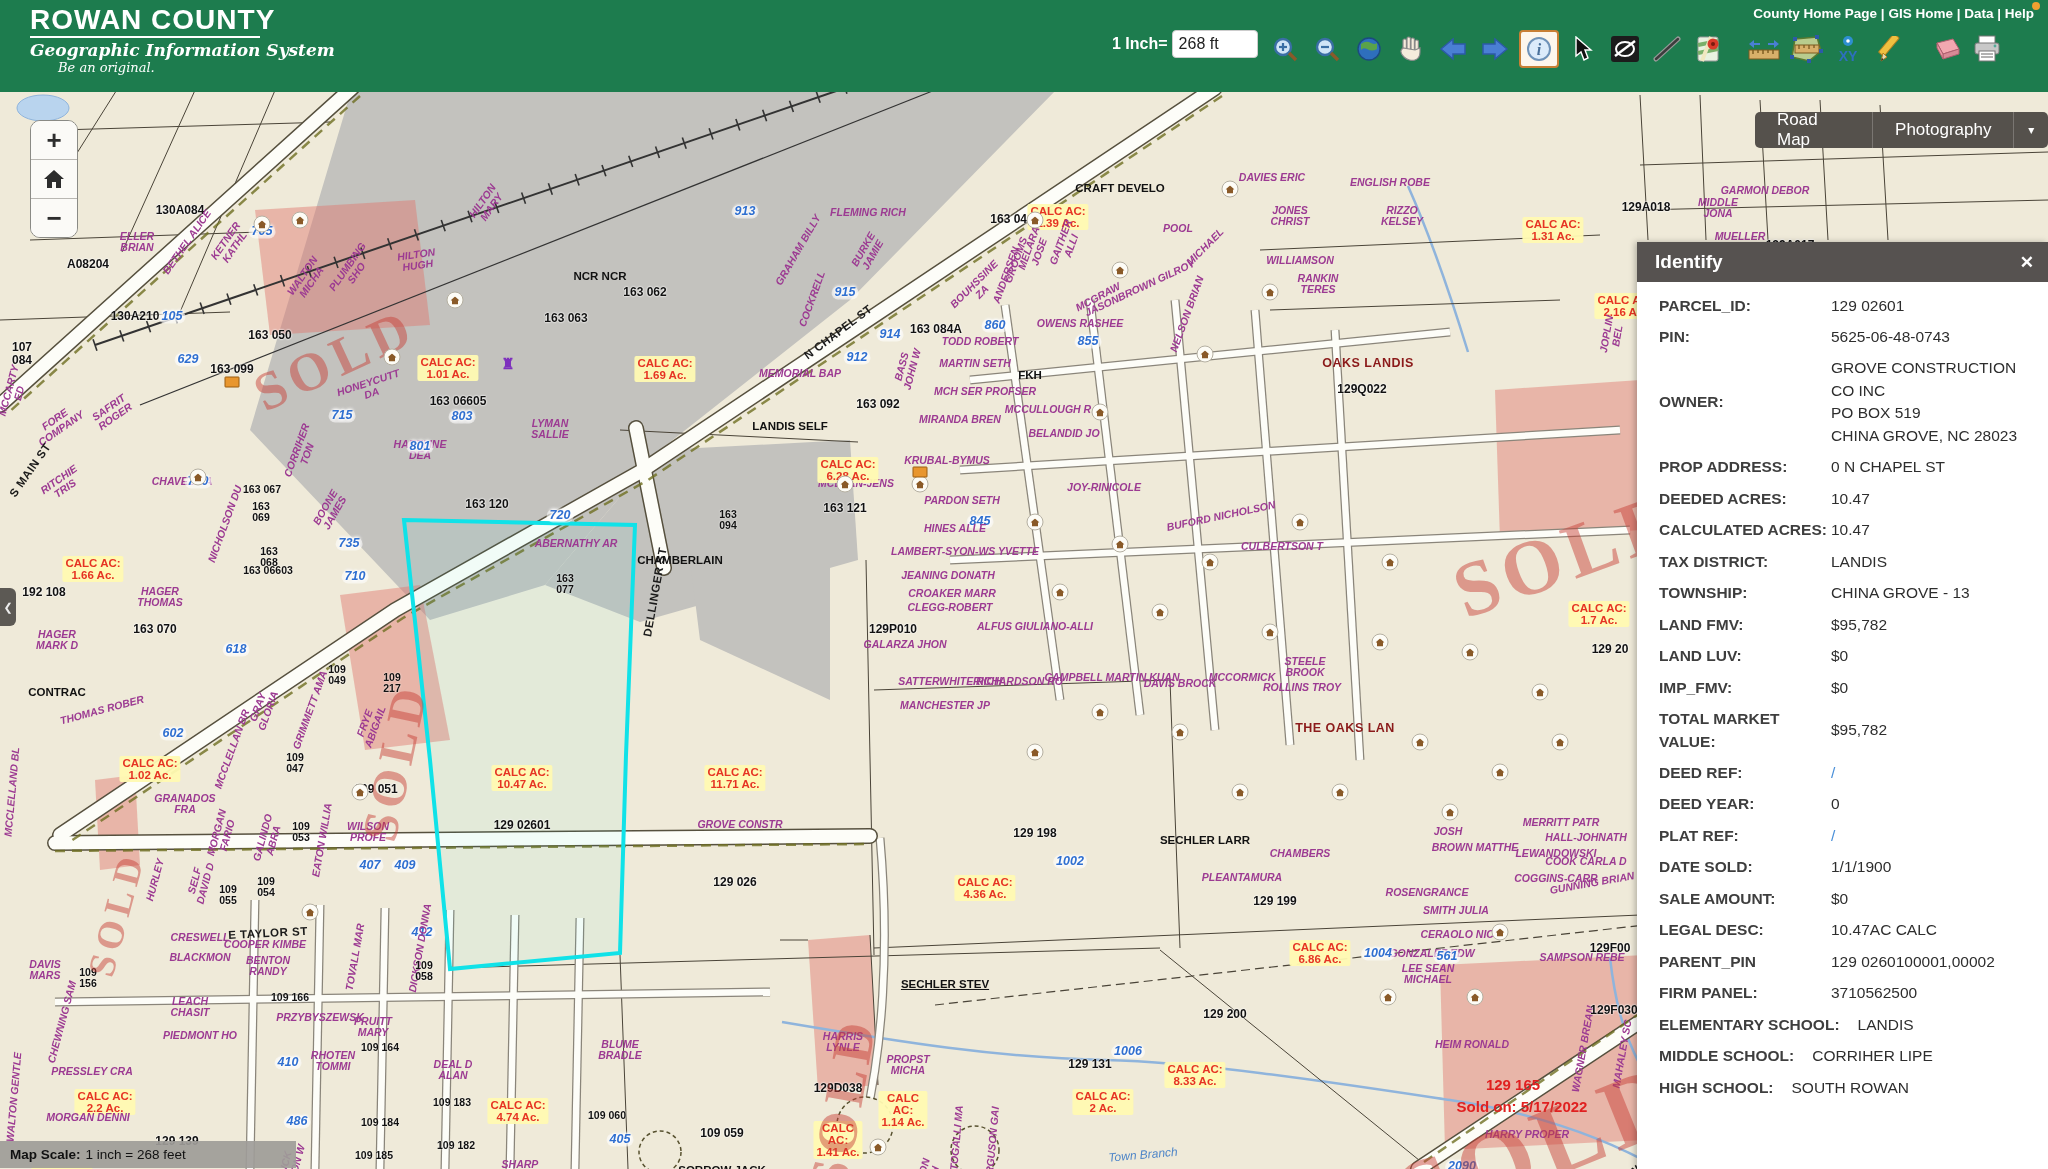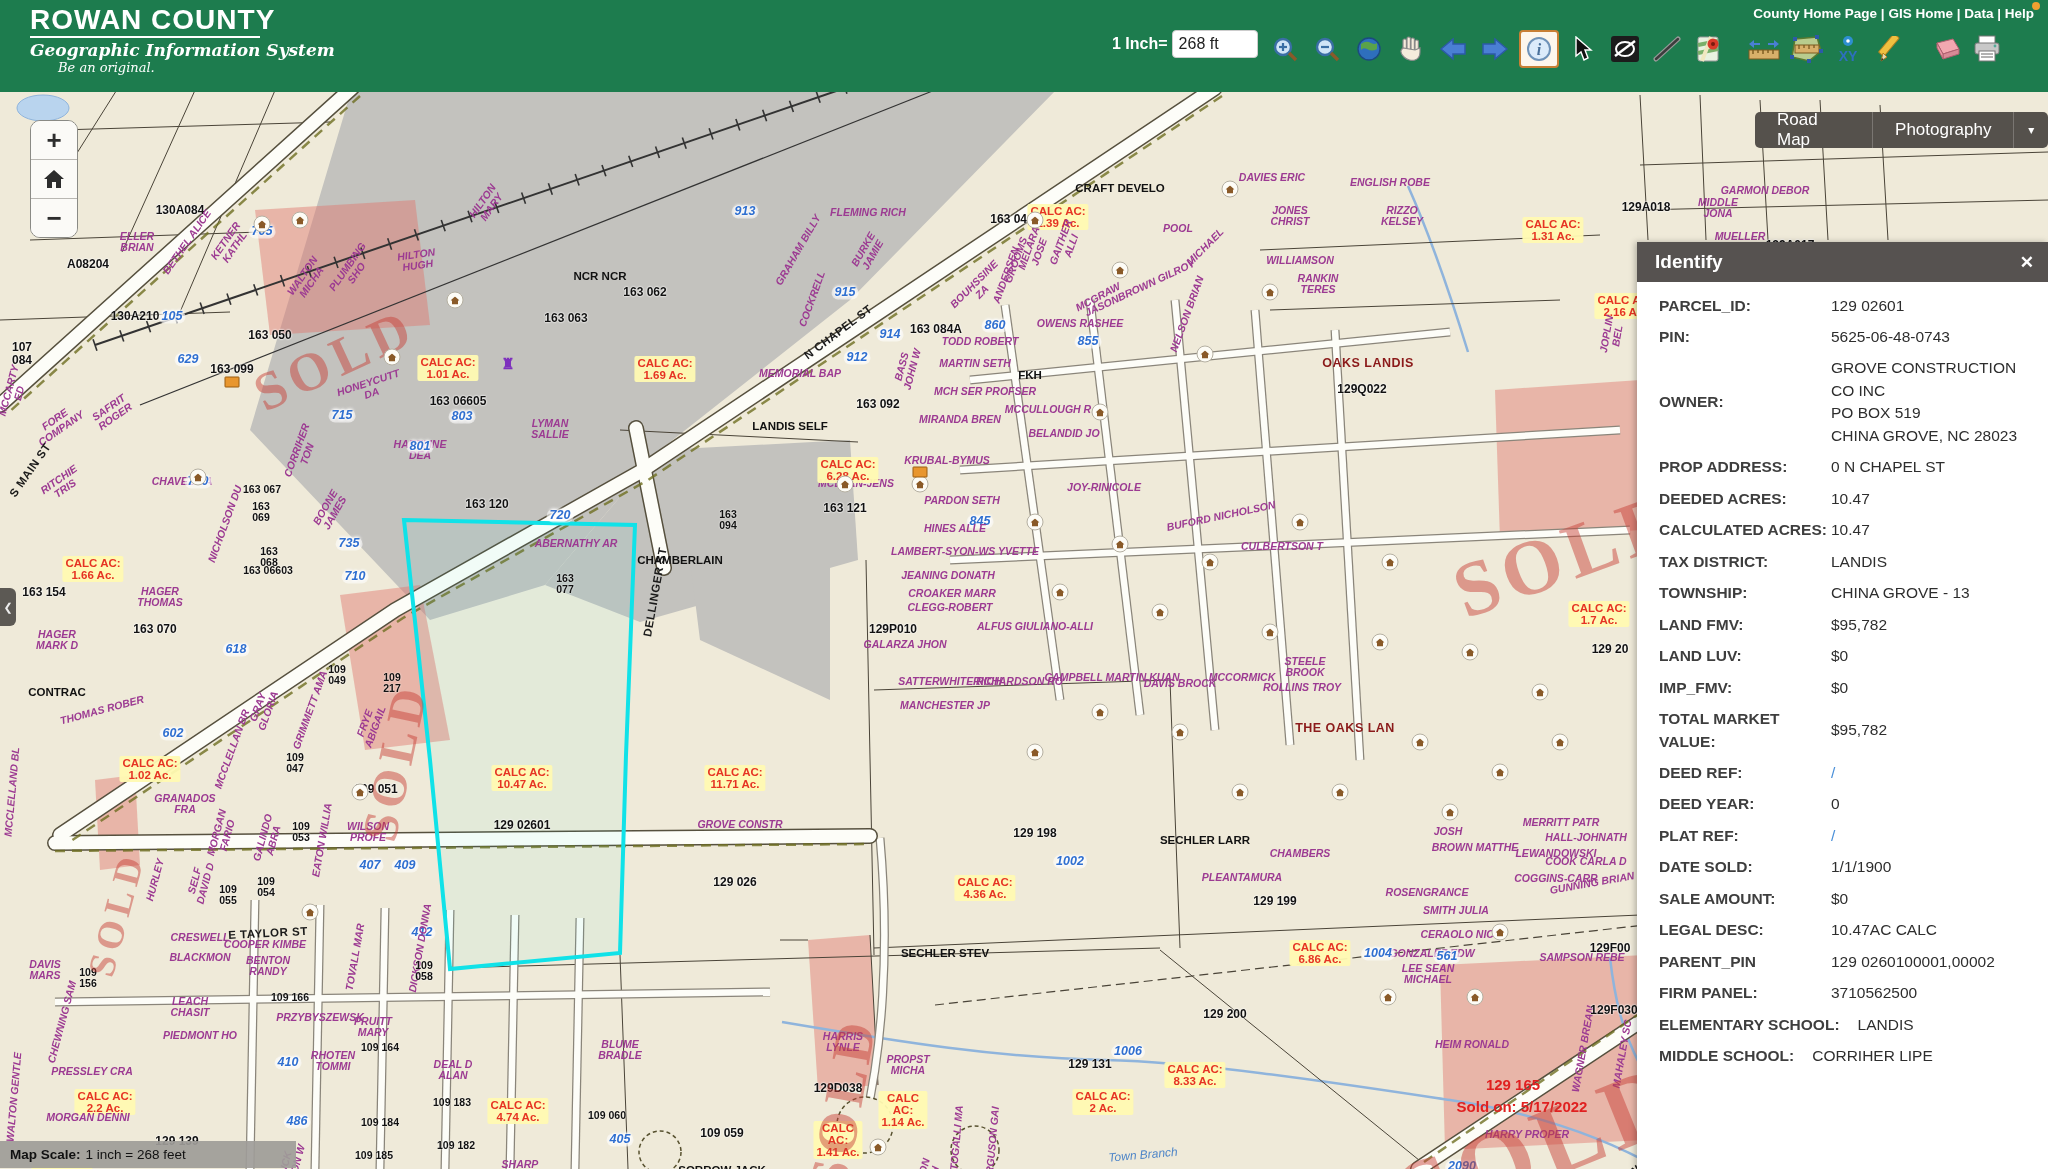--- a/index.html
+++ b/index.html
@@ -295,21 +295,21 @@
       <div class="lbl ml c-own" style="left: 420px; top: 358px;">HARTLINE
 DEA</div>
       <div class="lbl ml c-pid" style="left: 487px; top: 412px;">163 120</div>
       <div class="lbl ml c-pids" style="left: 262px; top: 398px;">163 067</div>
       <div class="lbl ml c-pids" style="left: 261px; top: 420px;">163
 069</div>
       <div class="lbl ml c-pids" style="left: 269px; top: 465px;">163
 068</div>
       <div class="lbl ml c-calc" style="left: 93px; top: 477px;">CALC AC:
 1.66 Ac.</div>
-      <div class="lbl ml c-pid" style="left: 44px; top: 500px;">163 154</div>
+      <div class="lbl ml c-pid" style="left: 44px; top: 500px;">192 108</div>
       <div class="lbl ml c-own" style="left: 160px; top: 505px;">HAGER
 THOMAS</div>
       <div class="lbl ml c-pid" style="left: 155px; top: 537px;">163 070</div>
       <div class="lbl ml c-own" style="left: 57px; top: 548px;">HAGER
 MARK D</div>
       <div class="lbl ml c-own" style="left: 182px; top: 390px;">CHAVEZ DA</div>
       <div class="lbl ml c-own" style="left: 330px; top: 418px; transform: translate(-50%, -50%) rotate(-60deg);">BOONE
 JAMES</div>
       <div class="lbl ml c-own" style="left: 225px; top: 432px; transform: translate(-50%, -50%) rotate(-70deg);">NICHOLSON DU</div>
       <div class="lbl ml c-pid" style="left: 936px; top: 237px;">163 084A</div>
@@ -428,21 +428,21 @@
       <div class="lbl ml c-own" style="left: 1242px; top: 786px;">PLEANTAMURA</div>
       <div class="lbl ml c-own" style="left: 1556px; top: 762px;">LEWANDOWSKI</div>
       <div class="lbl ml c-own" style="left: 1427px; top: 801px;">ROSENGRANCE</div>
       <div class="lbl ml c-own" style="left: 1556px; top: 787px;">COGGINS-CARR</div>
       <div class="lbl ml c-own" style="left: 1432px; top: 862px;">GONZALEZ EDW</div>
       <div class="lbl ml c-own" style="left: 1582px; top: 866px;">SAMPSON REBE</div>
       <div class="lbl ml c-blk" style="left: 1205px; top: 748px;">SECHLER LARR</div>
       <div class="lbl ml c-pid" style="left: 1035px; top: 741px;">129 198</div>
       <div class="lbl ml c-pid" style="left: 1275px; top: 809px;">129 199</div>
       <div class="lbl ml c-pid" style="left: 1225px; top: 922px;">129 200</div>
-      <div class="lbl ml c-blk" style="left: 945px; top: 861px;">SECHLER STEV</div>
+      <div class="lbl ml c-blk" style="left: 945px; top: 892px; text-decoration: underline;">SECHLER STEV</div>
       <div class="lbl ml c-calc" style="left: 985px; top: 796px;">CALC AC:
 4.36 Ac.</div>
       <div class="lbl ml c-calc" style="left: 1320px; top: 861px;">CALC AC:
 6.86 Ac.</div>
       <div class="lbl ml c-calc" style="left: 1195px; top: 983px;">CALC AC:
 8.33 Ac.</div>
       <div class="lbl ml c-pid" style="left: 1090px; top: 972px;">129 131</div>
       <div class="lbl ml c-calc" style="left: 1103px; top: 1010px;">CALC AC:
 2 Ac.</div>
       <div class="lbl ml c-stream" style="left: 1143px; top: 1063px; transform: translate(-50%, -50%) rotate(-5deg);">Town Branch</div>
@@ -1097,14 +1097,18 @@
         <div class="pval">3710562500</div>
       </div>
       <div class="prow wide">
         <div class="plab">ELEMENTARY SCHOOL:</div>
         <div class="pval">LANDIS</div>
       </div>
       <div class="prow wide">
         <div class="plab">MIDDLE SCHOOL:</div>
         <div class="pval">CORRIHER LIPE</div>
       </div>
+      <div class="prow wide">
+        <div class="plab">HIGH SCHOOL:</div>
+        <div class="pval">SOUTH ROWAN</div>
+      </div>
     </div>
 </div>
 
 </body></html>

